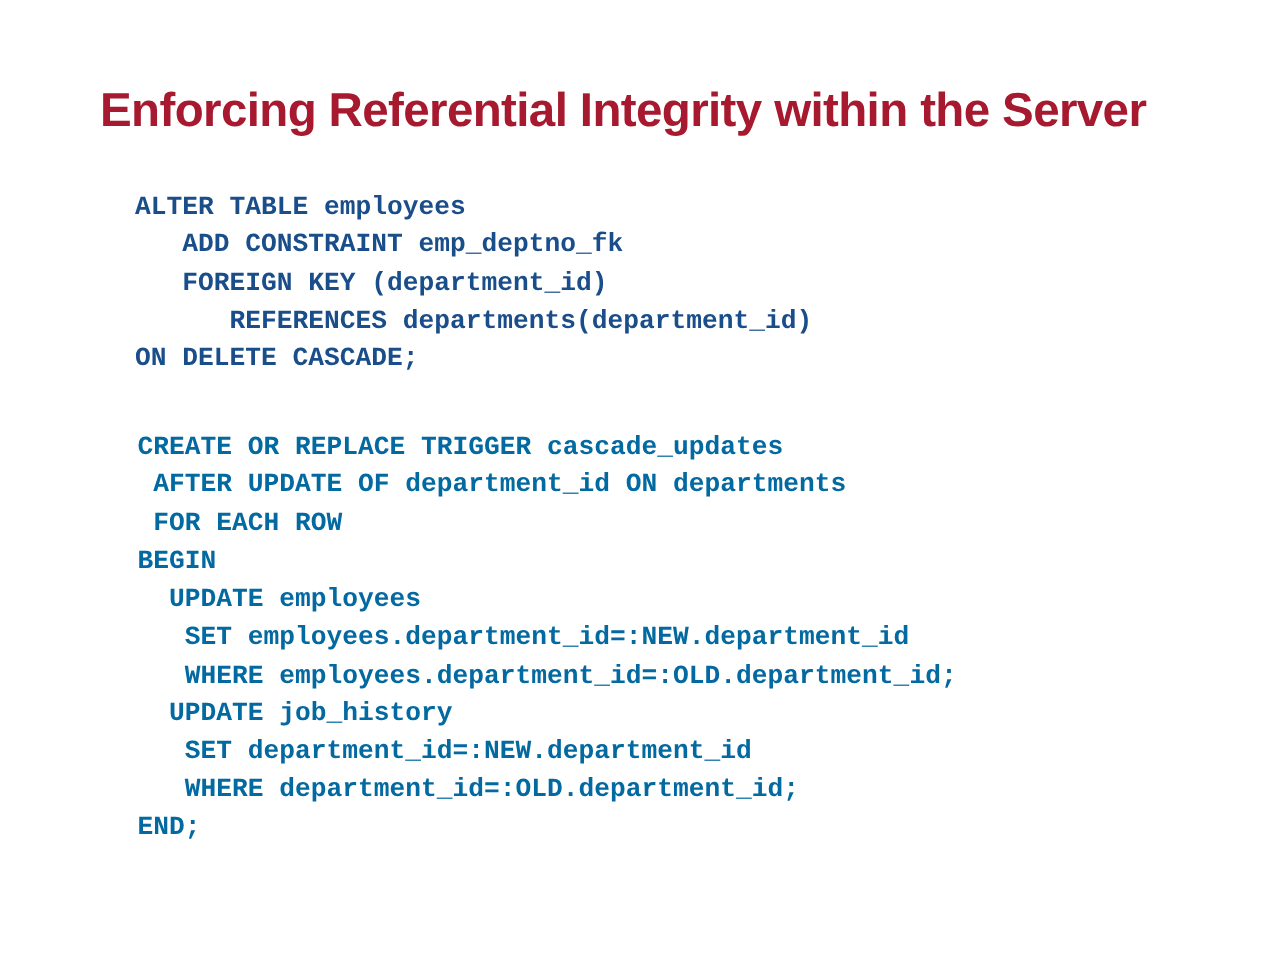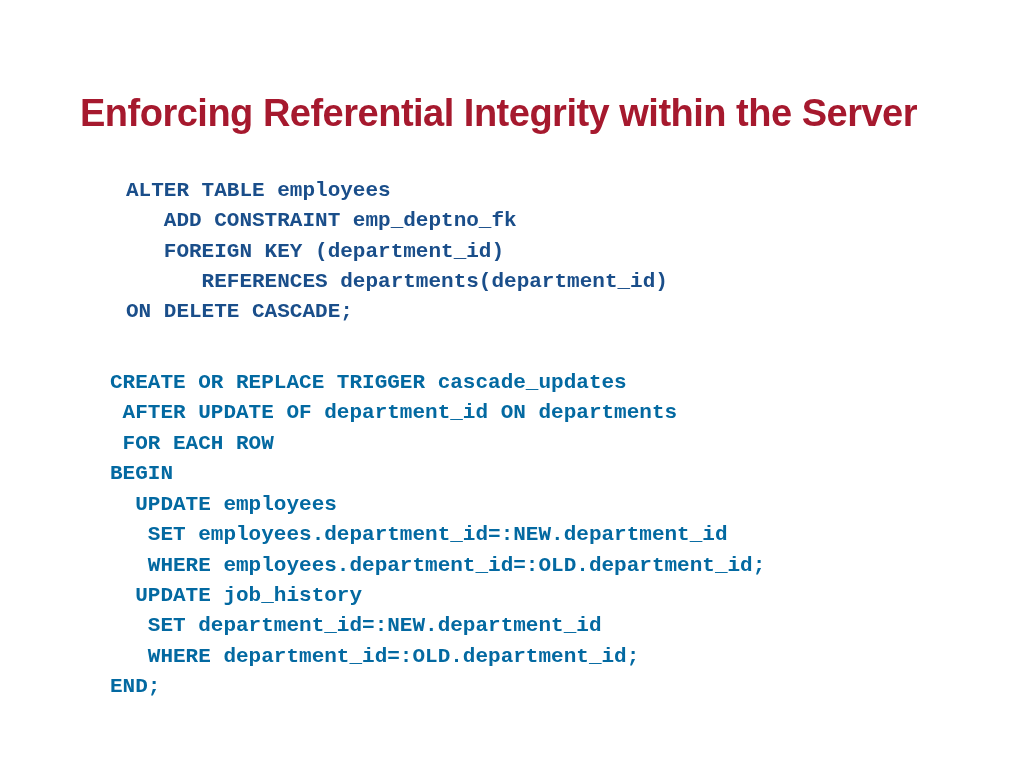--- a/index.html
+++ b/index.html
@@ -7,41 +7,41 @@
     margin: 0;
     padding: 0;
     width: 1024px;
     height: 768px;
     background: #ffffff;
     font-family: "Segoe UI", "Helvetica Neue", Arial, sans-serif;
   }
   .slide {
     width: 1024px;
     height: 768px;
-    padding: 92px 80px 40px 80px;
+    padding: 68px 80px 40px 80px;
     position: relative;
   }
   .title {
     font-size: 38px;
     font-weight: 700;
     color: #a6192e;
     line-height: 1.15;
     margin: 0 0 40px 0;
     letter-spacing: -0.5px;
   }
   .code-block {
     font-family: "Courier New", Courier, monospace;
     font-size: 21px;
     font-weight: bold;
     line-height: 1.45;
     white-space: pre;
   }
   .code-blue {
     color: #1a4e8a;
-    margin-left: 46px;
+    margin-left: 28px;
     margin-bottom: 40px;
   }
   .code-orange {
     color: #0369a1;
     margin-left: 30px;
   }
 </style>
 </head>
 <body>
 

